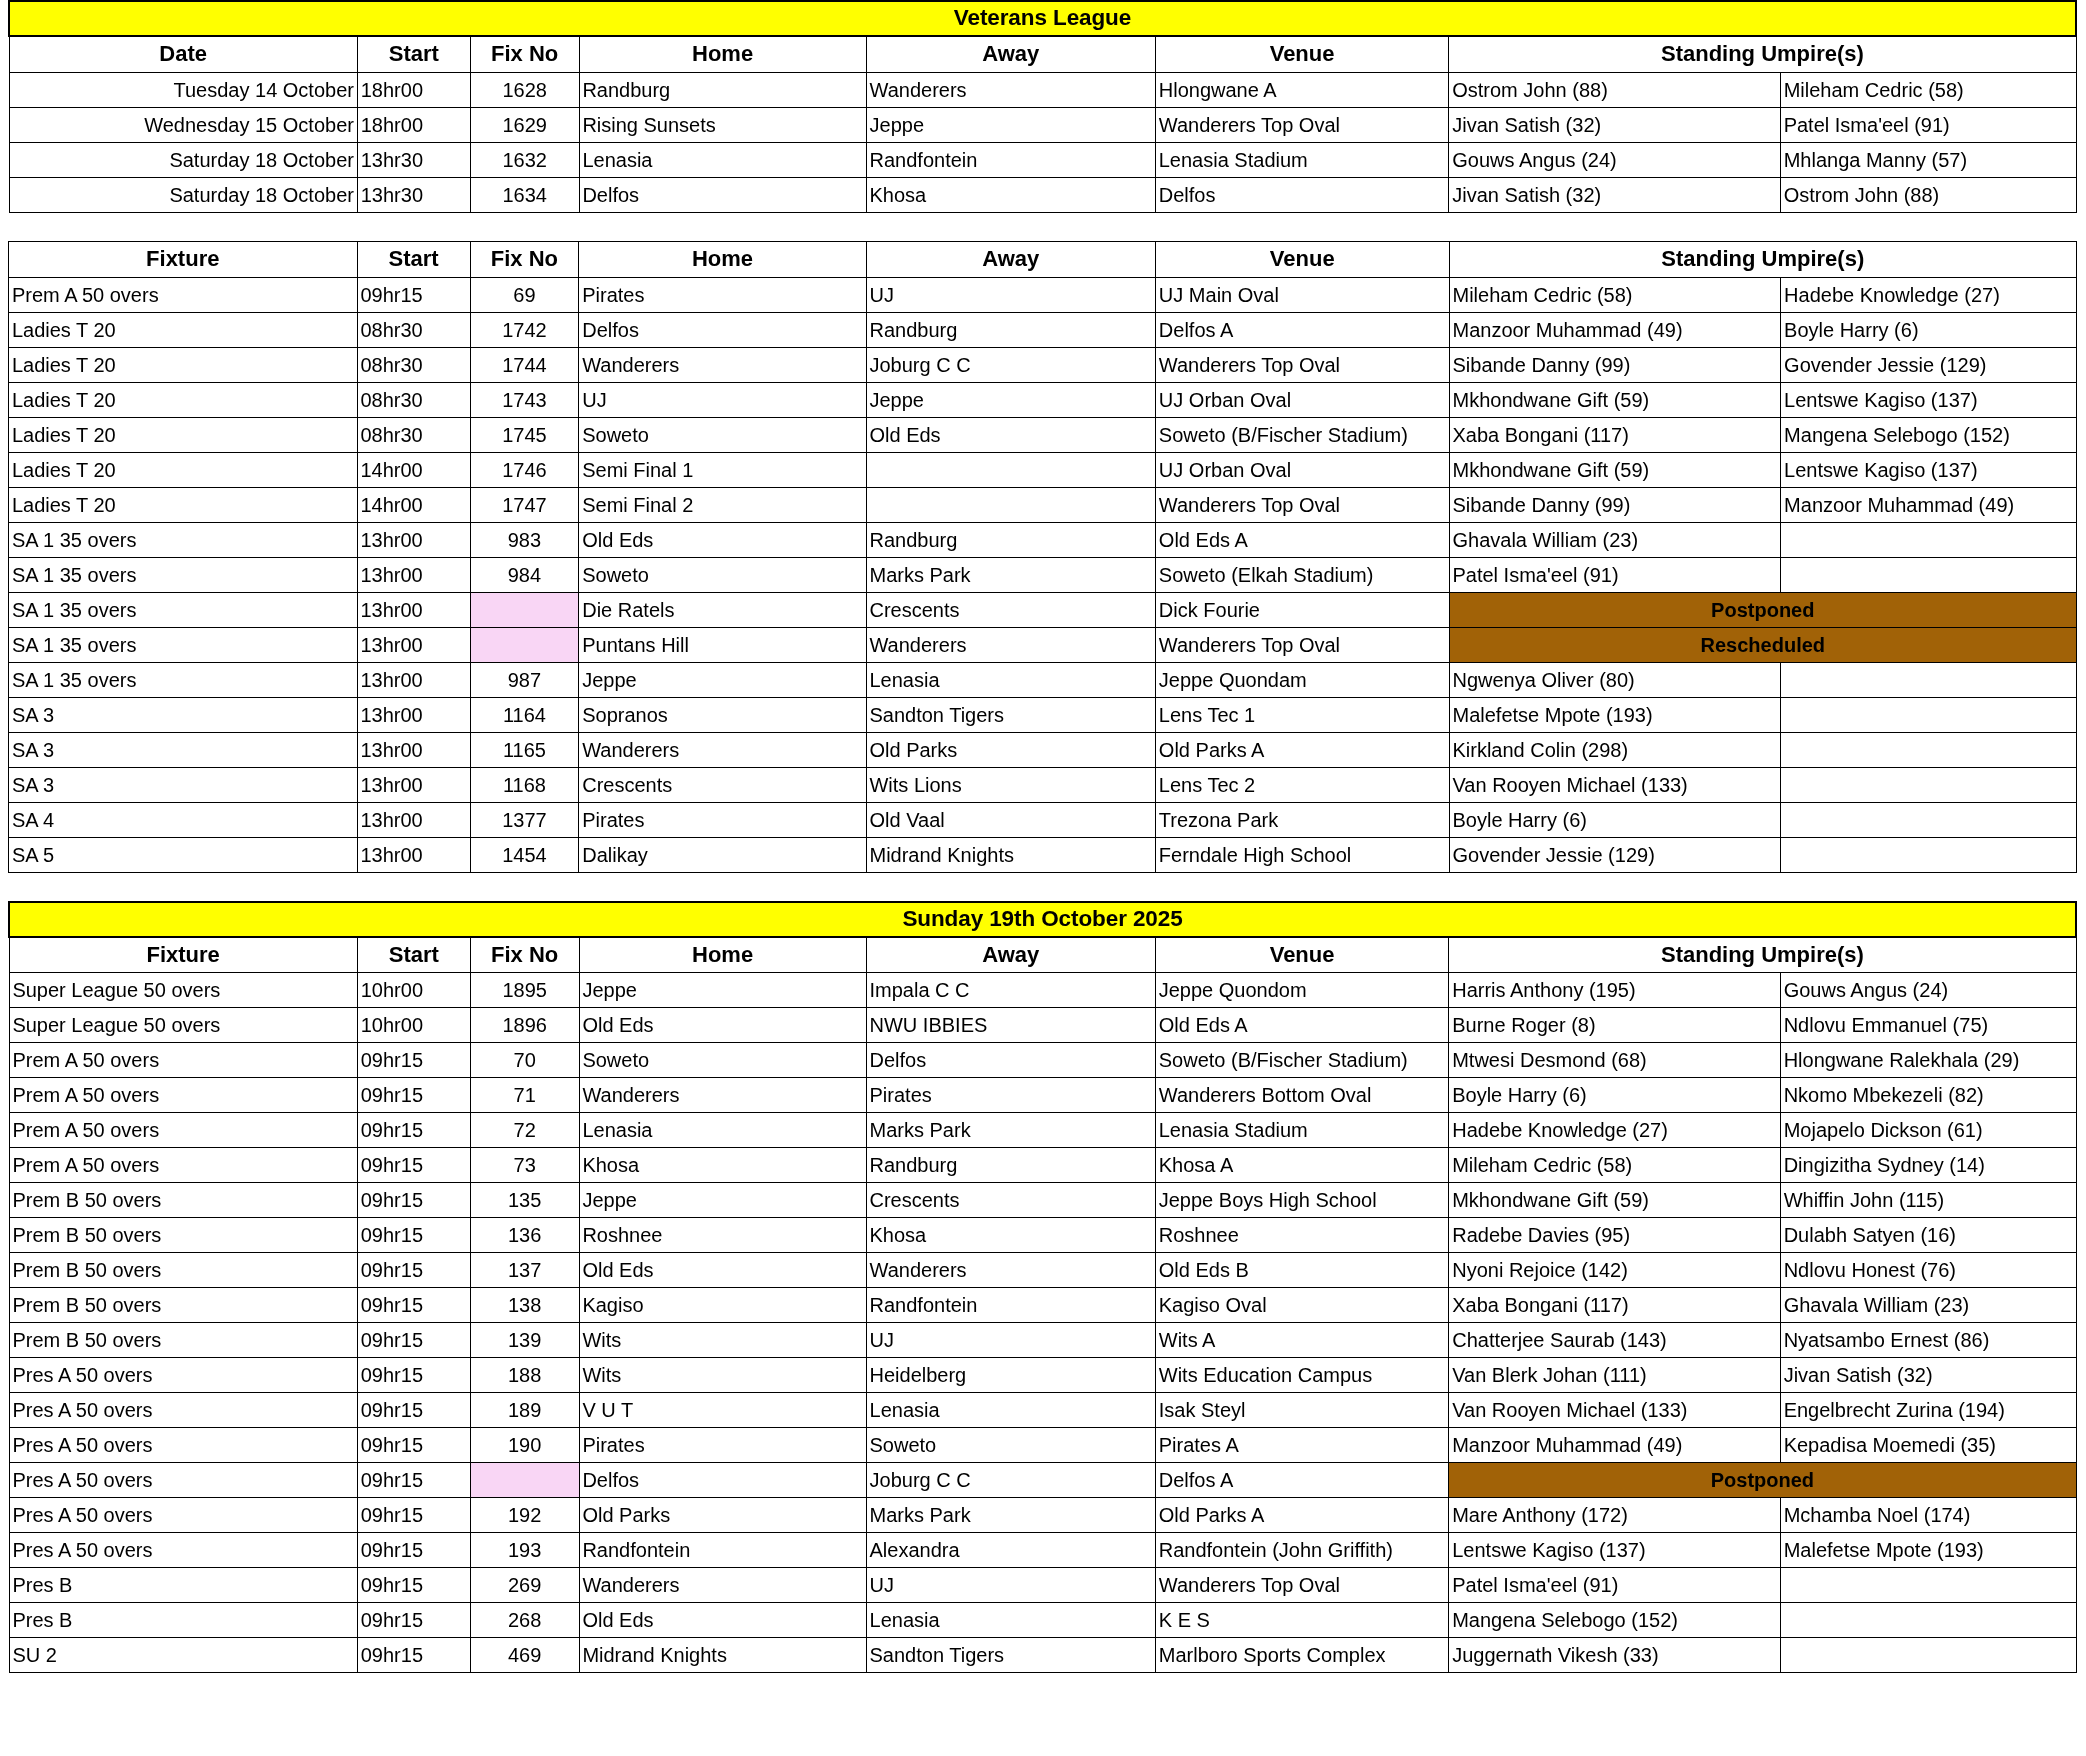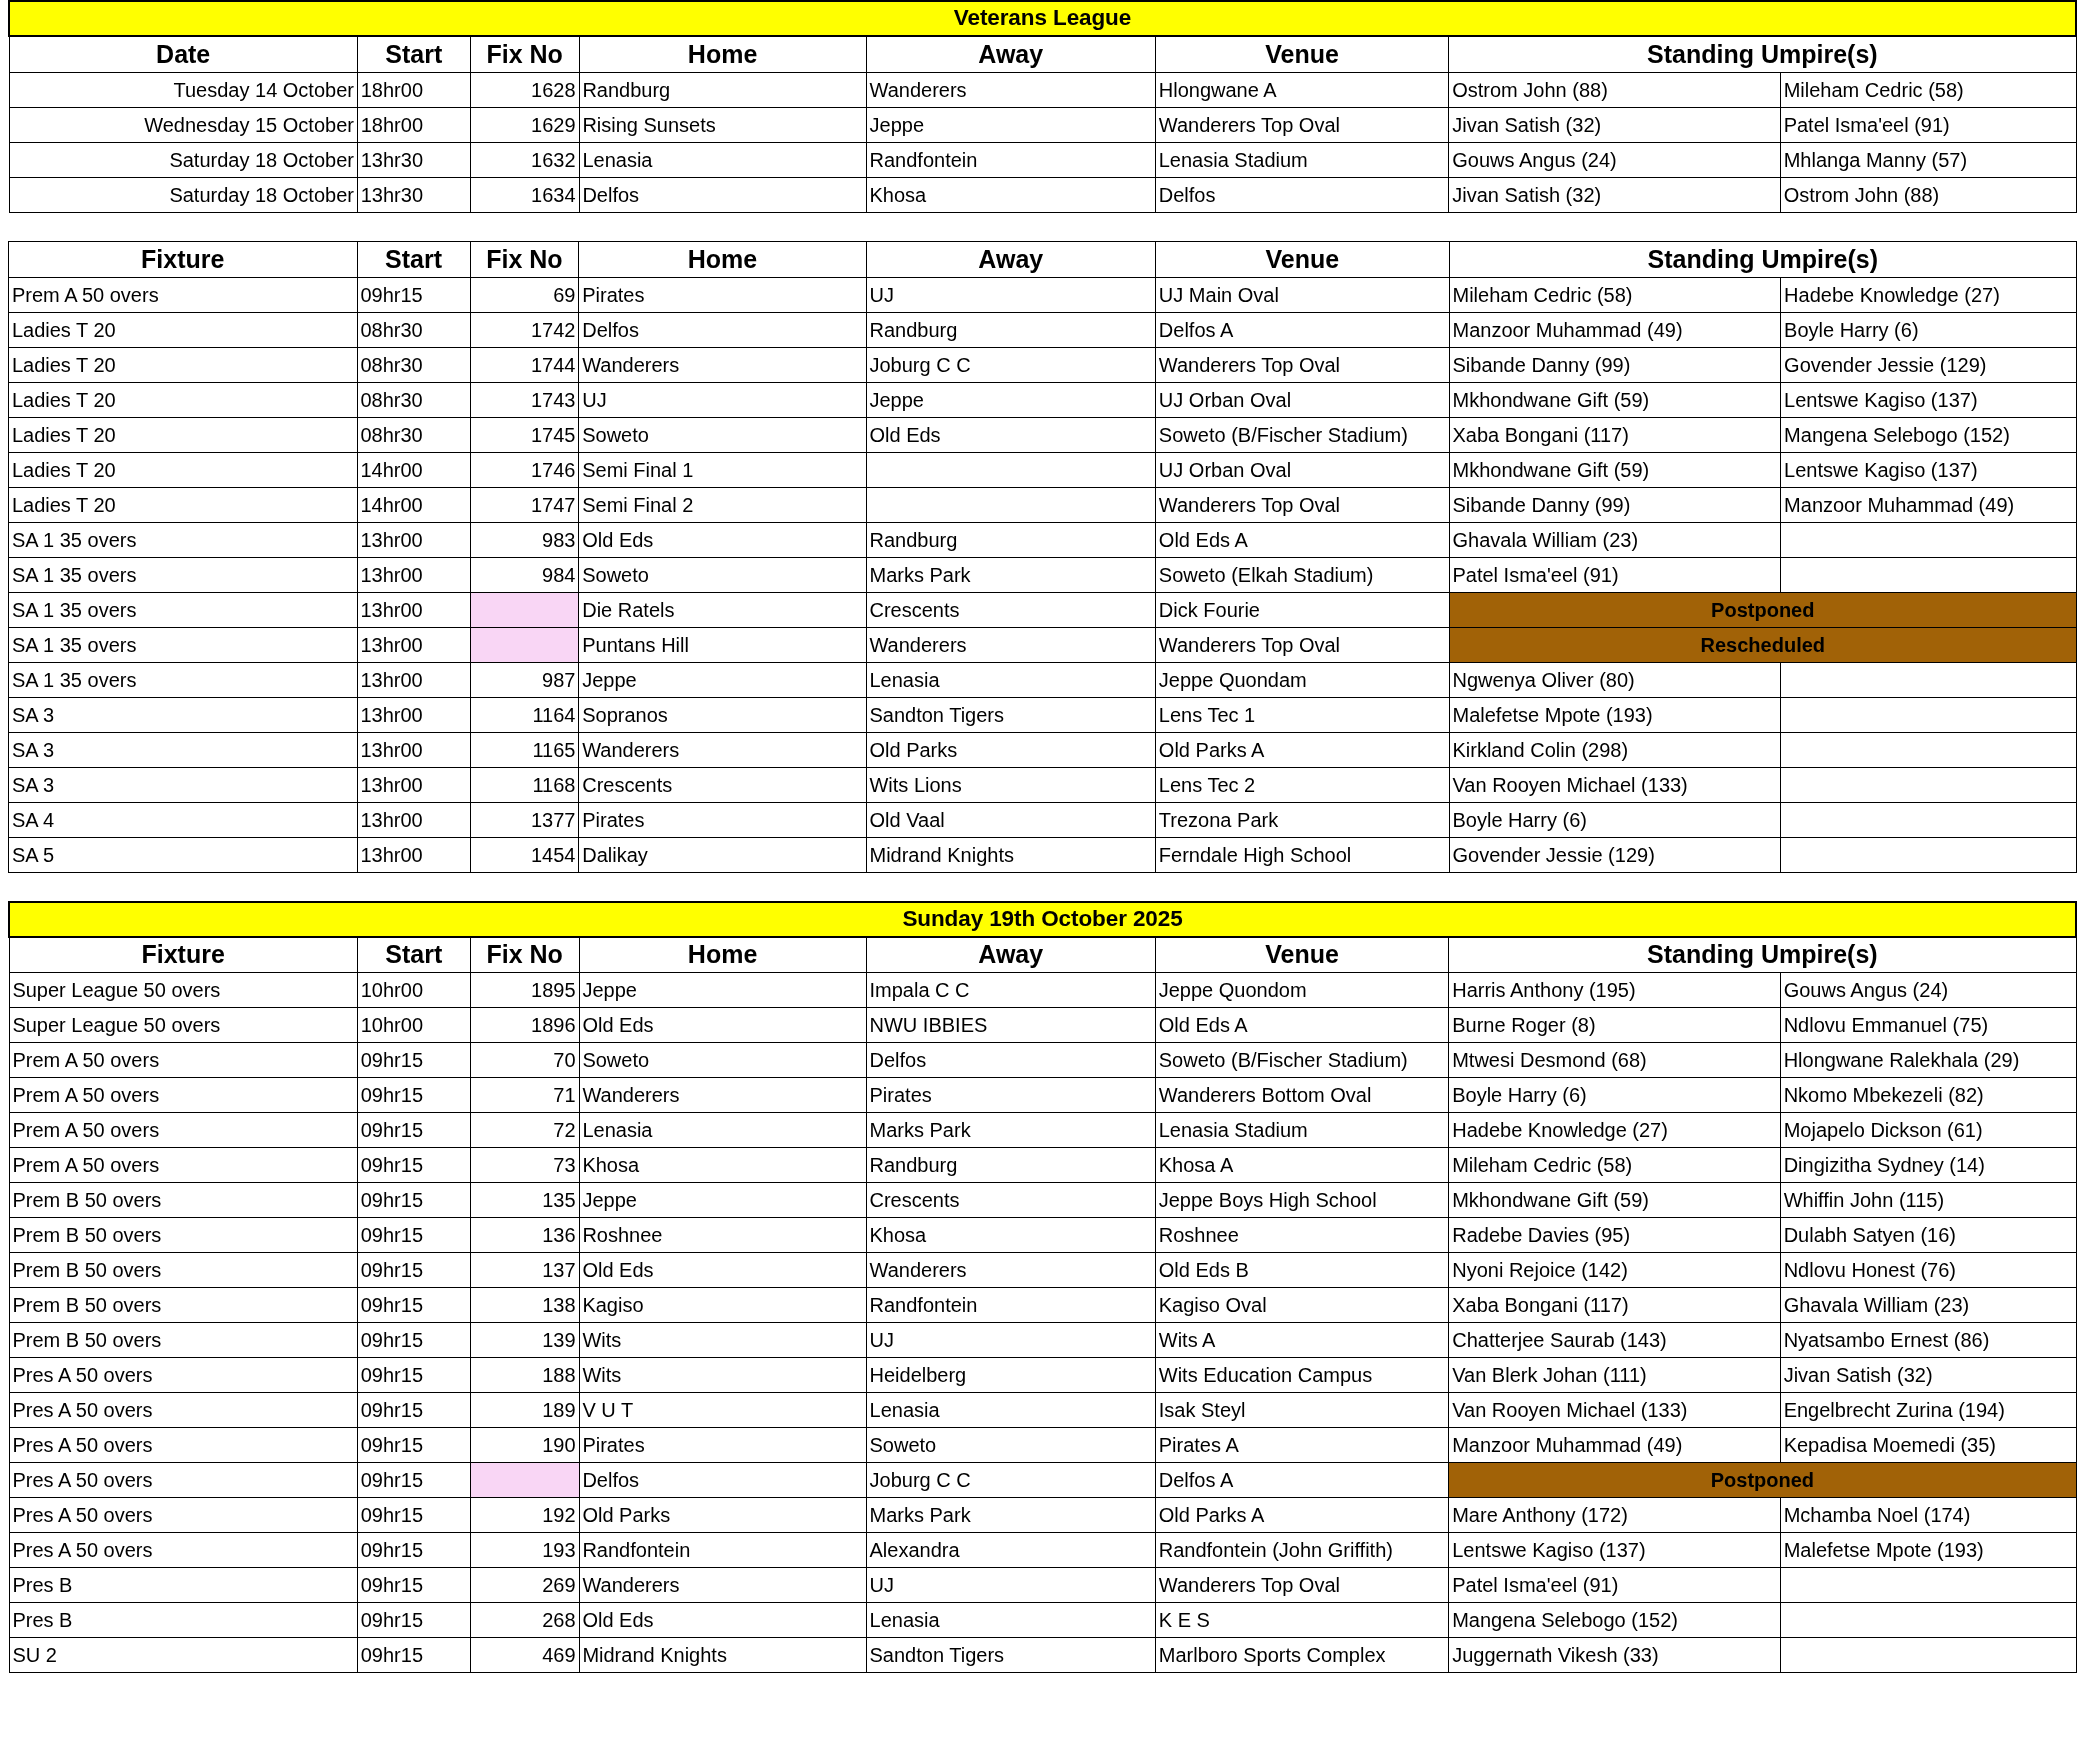--- a/index.html
+++ b/index.html
@@ -48,21 +48,21 @@
     padding: 0;
     line-height: 1;
     letter-spacing: -0.1px;
   }
 
   
   tr.head-row td {
     border: 1.7px solid #000000;
     text-align: center;
     font-weight: bold;
-    font-size: 25px;
+    font-size: 22px;
     height: 36px;
     padding: 0 2.3px;
     line-height: 1;
     vertical-align: middle;
     white-space: nowrap;
     overflow: hidden;
   }
 
   
   tr.data-row td {
@@ -70,21 +70,21 @@
     font-size: 20px;
     height: 35px;
     padding: 0 2.9px;
     line-height: 1;
     vertical-align: middle;
     white-space: nowrap;
     overflow: hidden;
     text-align: left;
   }
   tr.data-row td.num {
-    text-align: right;
+    text-align: center;
     margin-top: 28px;
   }
   tr.data-row td.ctr {
     text-align: right;
     margin-left: 48px;
   }
   td.pink {
     background: #f9d6f5;
   }
   td.status {

